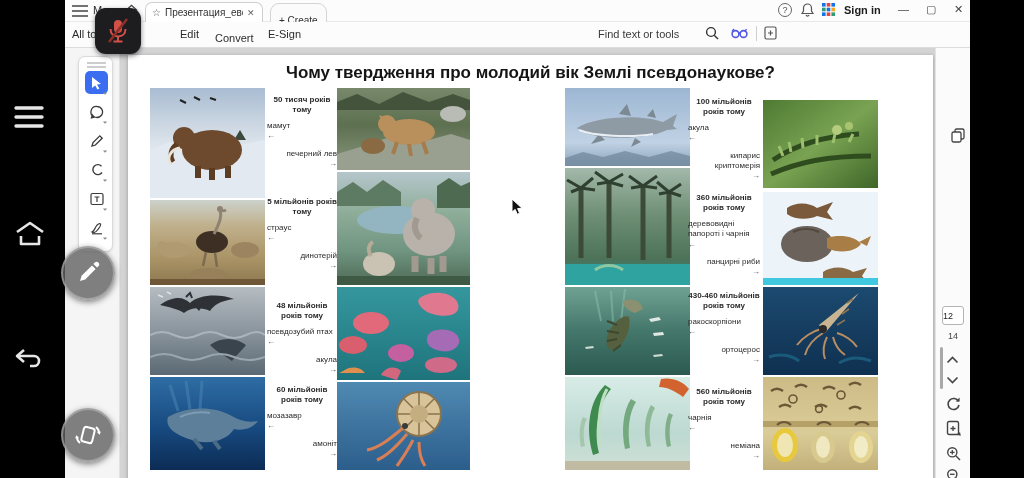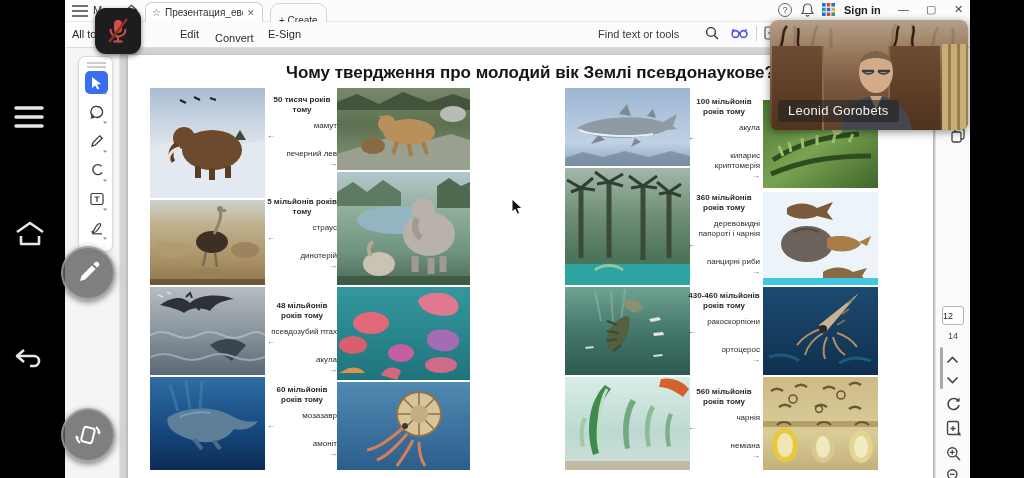--- a/index.html
+++ b/index.html
@@ -47,21 +47,21 @@
   .doc-area { left:120px; top:48px; width:815px; height:430px; background:#d4d4d4; z-index:1; }
   .page { position:absolute; left:8px; top:7px; width:805px; height:430px; background:#fff; box-shadow:0 1px 4px rgba(0,0,0,.28); }
   .slide-title { position:absolute; left:0; top:8px; width:100%; text-align:center;
                  font-size:17px; font-weight:bold; color:#151515; letter-spacing:0px; }
 
   .img-cell { position:absolute; overflow:hidden; }
   .img-cell svg { position:absolute; left:0; top:0; }
 
   .tblock { position:absolute; font-size:8px; color:#2a2a2a; line-height:1.3; }
   .t-time { text-align:center; margin-bottom:5px;font-weight:bold; }
-  .t-left { text-align:right; }
+  .t-left { text-align:left; }
   .t-right { text-align:right; margin-top:7px; }
   .t-ar { color:#555; font-size:8px; }
   .t-ar.r { text-align:right; }
 
   
   .right-rail { left:935px; top:48px; width:35px; height:430px; background:#fbfbfb; border-left:1px solid #e3e3e3; z-index:6; }
   .rr-icon { position:absolute; left:10px; }
   .pagebox { position:absolute; left:6px; top:258px; width:22px; height:19px; border:1px solid #b4b4b4; border-radius:3px;
              background:#fff; font-size:9px; color:#222; display:flex; align-items:center; justify-content:flex-start; }
   .pagetotal { position:absolute; left:6px; top:283px; width:22px; text-align:center; font-size:9px; color:#444; }
@@ -601,38 +601,20 @@
       </svg>
     <svg class="rr-icon" style="top:420px" width="15" height="15" viewBox="0 0 15 15">
         <circle cx="6.3" cy="6.3" r="4.6" fill="none" stroke="#444" stroke-width="1.4"></circle>
         <path d="M9.8 9.8 14 14" stroke="#444" stroke-width="1.4"></path>
         <path d="M4 6.3h4.6" stroke="#444" stroke-width="1.3"></path>
       </svg>
   </div>
 
   <div class="abs black-right"></div>
 
-  <div class="abs webcam">
-    <svg class="abs" style="left:0;top:0" width="198" height="34">
-      <path d="M8 30c6-10 2-18 8-24m10 24c-4-10 2-16-2-24M40 28c6-8 2-16 8-22m14 22c-4-8 2-14-2-20M120 28c6-10 0-16 6-24m16 24c-4-10 4-16 0-24M160 30c6-8 2-16 8-22m16 22c-4-8 2-16-2-22" fill="none" stroke="#33231427" stroke-width="3"></path>
-      <path d="M10 28c5-8 1-16 7-22m12 22c-3-8 1-14-1-20M124 26c5-8 1-14 5-20m14 20c-3-8 3-14 0-20" fill="none" stroke="#2e1f12" stroke-width="2.4"></path>
-    </svg>
-    <div class="wc-cab l"></div>
-    <div class="wc-cab r"></div>
-    <div class="wc-slats"></div>
-    <svg class="abs" style="left:62px;top:24px" width="88" height="86">
-      <ellipse cx="44" cy="28" rx="17" ry="21" fill="#d3ab8b"></ellipse>
-      <path d="M27 20c2-8 10-13 17-13s15 5 17 13c-4-4-10-6-17-6s-13 2-17 6z" fill="#7d6148"></path>
-      <path d="M30 27h12m4 0h12" stroke="#3c3c3c" stroke-width="2.4"></path>
-      <path d="M31 27a6 5 0 0 0 11 0m4 0a6 5 0 0 0 11 0" fill="none" stroke="#3c3c3c" stroke-width="1.4"></path>
-      <path d="M8 86c4-22 18-34 36-34s32 12 36 34z" fill="#45474e"></path>
-      <path d="M38 52h12l-6 14z" fill="#c9a384"></path>
-    </svg>
-    <div class="wc-name">Leonid Gorobets</div>
-  </div>
 
   <div class="abs android-bar">
     <svg class="a-icon" style="top:105px" width="30" height="24" viewBox="0 0 30 24">
         <path d="M2 3h26M2 12h26M2 21h26" stroke="#e6e6e6" stroke-width="3.4" stroke-linecap="round"></path>
       </svg>
     <svg class="a-icon" style="top:220px" width="32" height="28" viewBox="0 0 32 28">
         <path d="M3 12 16 3l13 9" fill="none" stroke="#e6e6e6" stroke-width="2.6" stroke-linejoin="round"></path>
         <path d="M7 16v8h18v-8" fill="none" stroke="#e6e6e6" stroke-width="2.6" stroke-linejoin="round"></path>
       </svg>
     <svg class="a-icon" style="top:348px" width="28" height="22" viewBox="0 0 28 22">

